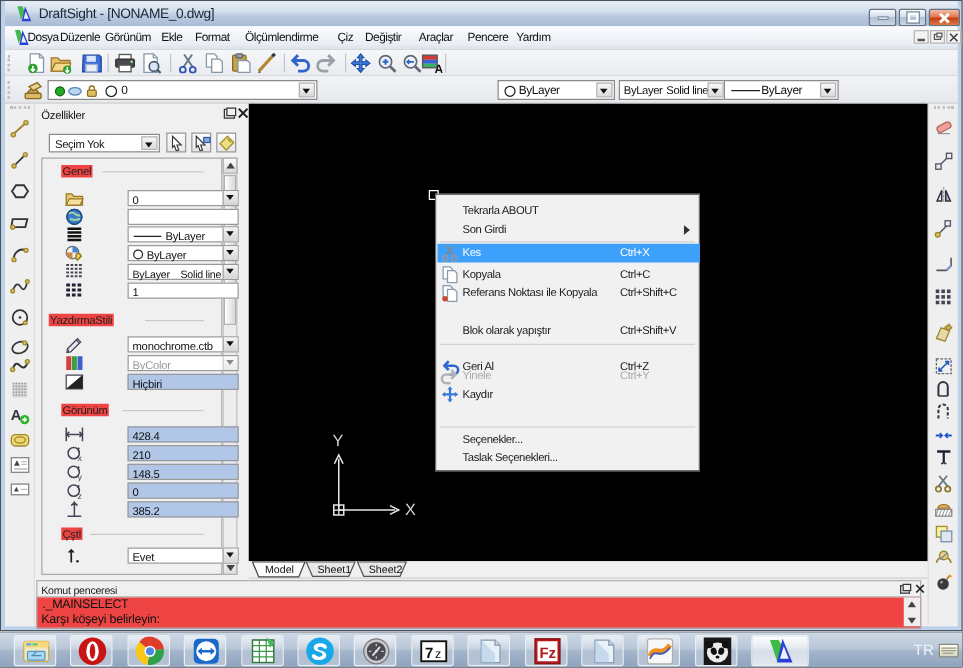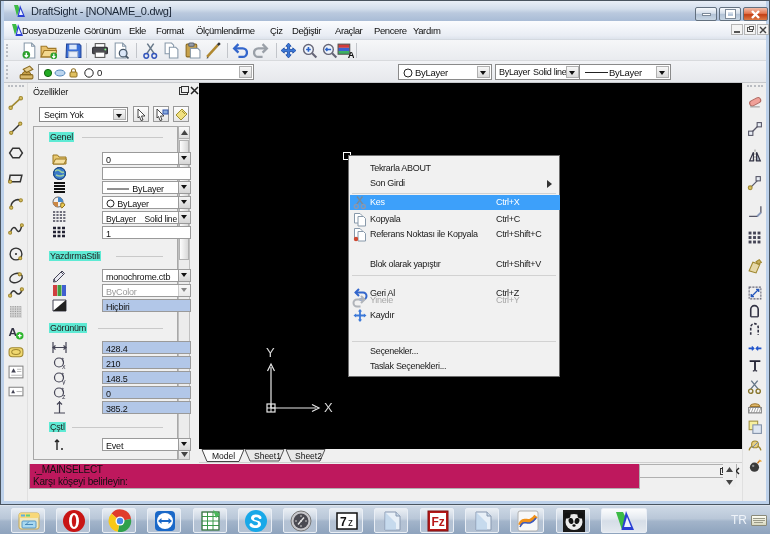--- a/index.html
+++ b/index.html
@@ -13,38 +13,38 @@
 .mitem{position:absolute;top:4px;font-size:9.5px;letter-spacing:-0.4px;color:#111}
 #tb1{position:absolute;left:4px;top:40px;width:762px;height:21px;background:linear-gradient(#f6f7f9,#e9ebef);border-bottom:1px solid #d8dadd}
 #tb2{position:absolute;left:4px;top:61px;width:762px;height:22px;background:linear-gradient(#f2f3f6,#e6e8ec);border-bottom:1px solid #c6c8cc}
 .tsep{position:absolute;width:1px;height:15px;background:#c2c5ca}
 .combo{position:absolute;background:#fff;border:1px solid #8a8a8a;font-size:9.5px;letter-spacing:-0.3px;color:#111;white-space:nowrap}
 .dd{position:absolute;right:1px;top:1px;bottom:1px;width:13px;background:linear-gradient(#f8f8f8,#dadada);border:1px solid #b0b0b0}
 .dd:after{content:"";position:absolute;left:2px;top:4px;border:3px solid transparent;border-top:4px solid #111}
 #lstrip{position:absolute;left:4px;top:83px;width:24px;height:418px;background:#efefef;border-right:1px solid #e0e0e0}
 #rstrip{position:absolute;left:742px;top:83px;width:24px;height:418px;background:#efefef;border-left:1px solid #e0e0e0}
 #panel{position:absolute;left:28px;top:83px;width:170px;height:380px;background:#f0f0f0}
-.grplbl{position:absolute;font-size:9px;letter-spacing:-0.2px;color:#222;background:#5eead4;padding:0 1px}
+.grplbl{position:absolute;font-size:9px;letter-spacing:-0.2px;color:#222;background:#ef4444;padding:0 1px}
 .grpline{position:absolute;height:1px;background:#c9c9c9}
 .prow{position:absolute;left:74px;width:89px;height:13px;background:#fff;border:1px solid #9a9a9a;font-size:9px;letter-spacing:-0.2px;color:#111;white-space:nowrap}
 .prow .v{position:absolute;left:3px;top:1.5px;white-space:nowrap}
 .dd2{position:absolute;right:0;top:0;bottom:0;width:12px;background:linear-gradient(#f4f4f4,#d6d6d6);border-left:1px solid #9a9a9a}
 .dd2:after{content:"";position:absolute;left:2px;top:3px;border:3px solid transparent;border-top:4px solid #111}
 .bluebg{background:#b2c7e8}
 #draw{position:absolute;left:199px;top:83px;width:543px;height:366px;background:#000}
 #ctx{position:absolute;left:348px;top:155px;width:212px;height:222px;background:#f1f1f1;border:1px solid #6e6e6e;box-shadow:3px 3px 4px rgba(0,0,0,0.55)}
 .mrow{position:absolute;left:1px;width:210px;height:15px;font-size:9px;letter-spacing:-0.3px;color:#1a1a1a}
 .mrow .lbl{position:absolute;left:20px;top:2px}
 .mrow .sc{position:absolute;left:146px;top:2px}
 .mrow.hl{background:#3da0fa;color:#fff}
 .mrow.dis{color:#a9a9a9}
 .msep{position:absolute;left:3px;width:204px;height:1px;background:#d2d2d2}
 #tabs{position:absolute;left:199px;top:449px;width:543px;height:14px;background:#f0f0f0;border-bottom:1px solid #cfcfcf}
 #cmdhead{position:absolute;left:29px;top:464px;width:708px;height:14px;background:#f0f0f0;border:1px solid #b0b0b0;font-size:8.5px;letter-spacing:-0.2px;color:#222}
-#cmdbody{position:absolute;left:29px;top:464px;width:611px;height:25px;background:#be185d;border:1px solid #b0b0b0;border-top:none;font-size:10px;letter-spacing:-0.2px;color:#111}
+#cmdbody{position:absolute;left:29px;top:478px;width:708px;height:25px;background:#ef4444;border:1px solid #b0b0b0;border-top:none;font-size:10px;letter-spacing:-0.2px;color:#111}
 #taskbar{position:absolute;left:0;top:505px;width:770px;height:29px;background:linear-gradient(#cdd8e5 0%,#b9c7d8 45%,#a2b4ca 55%,#8ea3bd 100%);border-top:1px solid #dde4ed}
 .tbtn{position:absolute;top:2px;width:36px;height:25px;border:1px solid #e9eef5;border-radius:2px;background:linear-gradient(rgba(255,255,255,0.6),rgba(255,255,255,0.18) 50%,rgba(255,255,255,0.32))}
 #tr{position:absolute;left:731px;top:512px;font-size:12px;color:#eef3f9}
 </style></head><body>
 <div id="app"></div>
 <div id="appbrd"></div>
 <div id="title">
     <span class="txt">DraftSight - [NONAME_0.dwg]</span>
 <svg class="abs" style="left:9px;top:3px" width="13" height="14" viewBox="0 0 13 14">
       <path d="M1 1 L4 12 L6.5 5 L5 1 Z" fill="#3dbb46"></path>
@@ -429,21 +429,21 @@
 <svg class="abs" style="left:153px;top:47px" width="7" height="5" viewBox="0 0 7 5">
       <path d="M3.5 0 L7 5 H0 Z" fill="#444"></path>
     </svg>
 <div class="abs" style="left:150px;top:364px;width:12px;height:13px;background:linear-gradient(#fafafa,#dcdcdc);border:1px solid #b0b0b0"></div>
 <svg class="abs" style="left:153px;top:369px" width="7" height="5" viewBox="0 0 7 5">
       <path d="M3.5 5 L7 0 H0 Z" fill="#444"></path>
     </svg>
 <div class="abs" style="left:151px;top:57px;width:10px;height:120px;background:linear-gradient(90deg,#fdfdfd,#d8d8d8);border:1px solid #b0b0b0"></div>
 <span class="grplbl" style="left:21px;top:49px">Genel</span>
 <div class="grpline" style="left:54px;top:54px;width:81px"></div>
-<span class="grplbl" style="left:21px;top:168px">YazdırmaStili</span>
+<span class="grplbl" style="left:11px;top:168px">YazdırmaStili</span>
 <div class="grpline" style="left:88px;top:173px;width:47px"></div>
 <span class="grplbl" style="left:21px;top:240px">Görünüm</span>
 <div class="grpline" style="left:70px;top:245px;width:65px"></div>
 <span class="grplbl" style="left:21px;top:339px">Çştl</span>
 <div class="grpline" style="left:44px;top:344px;width:91px"></div>
 <div class="prow " style="top:69px">
       <span class="v">0</span>
       <span class="dd2"></span>
     </div>
 <div class="prow " style="top:84px">

